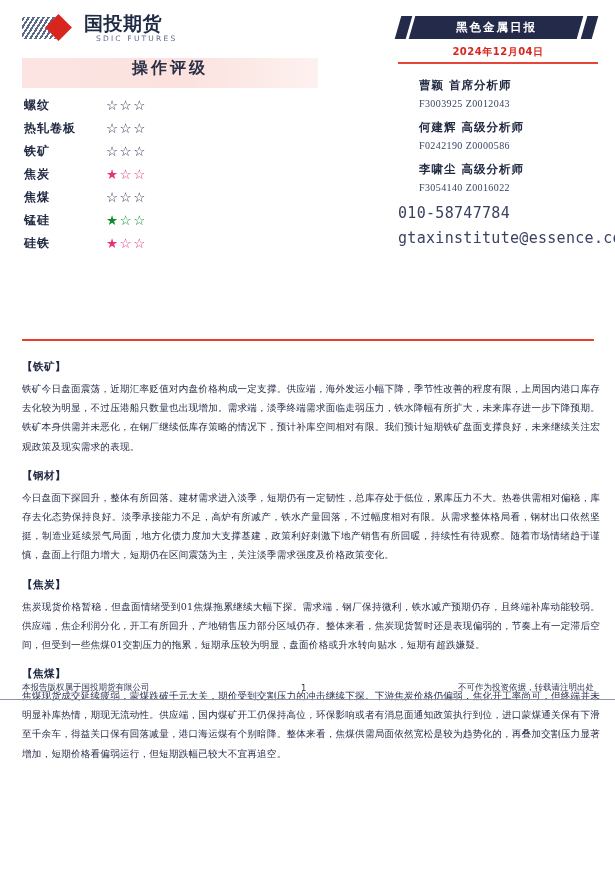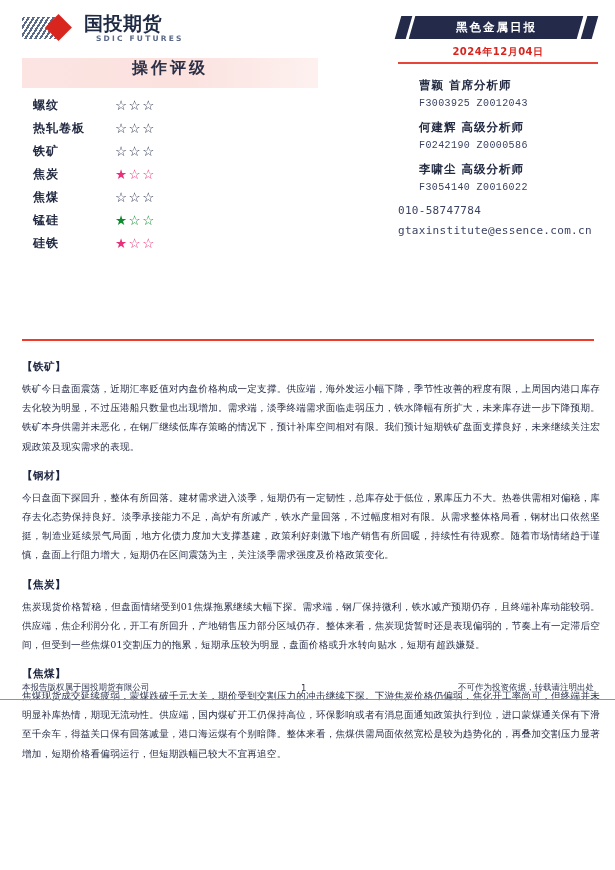--- a/index.html
+++ b/index.html
@@ -64,21 +64,21 @@
   .logo-text { display: flex; flex-direction: column; line-height: 1; }
   .logo-cn {
     font-size: 19px;
     font-weight: 700;
     color: #1f2a44;
     letter-spacing: 0.5px;
     font-family: "DejaVu Sans", "Liberation Sans", sans-serif;
   }
   .logo-en {
     font-size: 7.5px;
-    font-weight: 700;
+    font-weight: 400;
     color: #5c6a8a;
     letter-spacing: 2.2px;
     margin-top: 2px;
     padding-left: 12px;
   }
 
   
   .rating-banner {
     position: absolute;
     left: 22px;
@@ -93,21 +93,21 @@
   .rating-banner-title {
     font-size: 16px;
     font-weight: 700;
     color: #2b2f46;
     letter-spacing: 3px;
     font-family: "DejaVu Serif", "Liberation Serif", serif;
   }
 
   .rating-list {
     position: absolute;
-    left: 33px;
+    left: 24px;
     top: 94px;
     width: 300px;
   }
   .rating-row {
     display: flex;
     align-items: center;
     height: 23px;
   }
   .rating-name {
     width: 82px;
@@ -193,25 +193,25 @@
     font-weight: 700;
     color: #222a42;
     font-family: "DejaVu Serif", "Liberation Serif", serif;
     letter-spacing: 1px;
     margin-bottom: 5px;
   }
   .analyst-codes {
     font-size: 10px;
     color: #3a4262;
     letter-spacing: 0.4px;
-    font-family: Liberation Mono, monospace;
+    font-family: Liberation Serif, serif;
   }
   .contact { margin-top: 10px; }
   .contact-line {
-    font-size: 11px;
+    font-size: 15px;
     color: #3a4262;
     letter-spacing: 0.3px;
     margin-bottom: 7px;
     font-family: "DejaVu Sans Mono", "Liberation Mono", monospace;
   }
 
   .header-divider {
     position: absolute;
     left: 22px;
     top: 339px;

